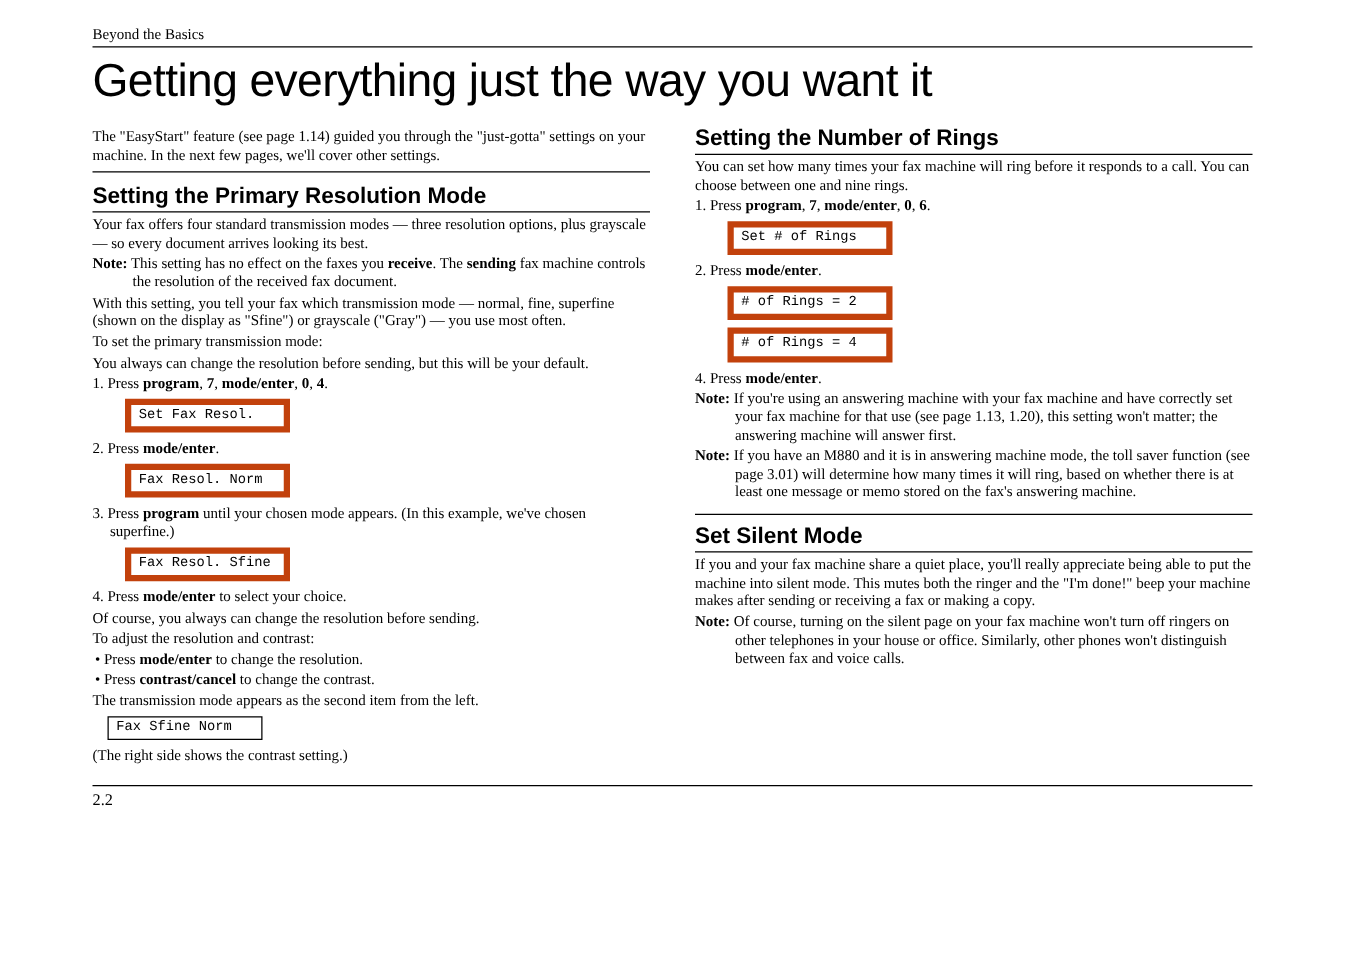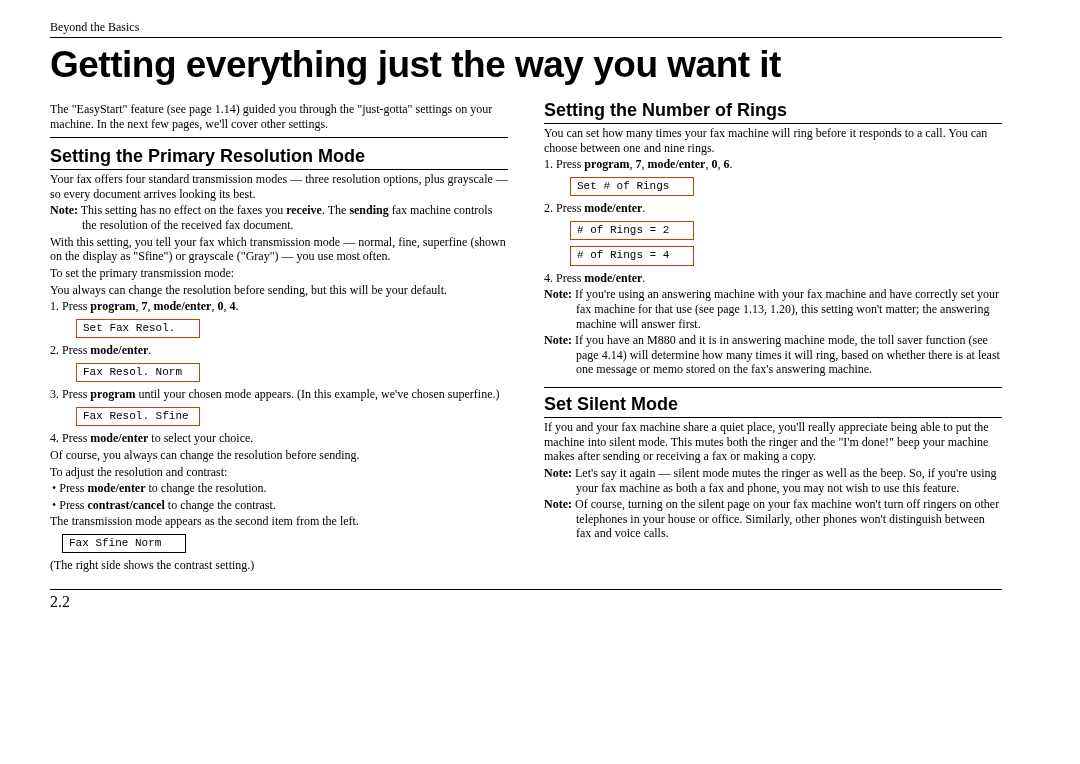--- a/index.html
+++ b/index.html
@@ -6,31 +6,31 @@
     margin: 0;
     padding: 0;
     background: #fff;
     font-family: "Times New Roman", Times, serif;
     color: #000;
     width: 1080px;
     height: 764px;
     box-sizing: border-box;
   }
   .page {
-    padding: 20px 78px 10px 50px;
+    padding: 20px 78px 10px 74px;
   }
   .header-line {
     font-size: 12px;
     border-bottom: 1.5px solid #000;
     padding-bottom: 2px;
     margin-bottom: 6px;
   }
   h1.title {
     font-family: Arial, Helvetica, sans-serif;
-    font-weight: 700;
+    font-weight: 400;
     font-size: 37px;
     margin: 0 0 14px 0;
     letter-spacing: -0.5px;
   }
   .columns {
     display: flex;
     gap: 36px;
   }
   .col {
     flex: 1;
@@ -51,41 +51,41 @@
     padding-bottom: 1px;
   }
   p { margin: 2px 0; }
   .ind1 { margin-left: 14px; text-indent: -14px; padding-left: 0; }
   .note { margin-left: 32px; text-indent: -32px; }
   .bullet { margin-left: 12px; text-indent: -10px; }
   b { font-weight: 700; }
   .display {
     font-family: "Courier New", monospace;
     font-size: 11px;
-    border: 1px solid #c2410c;
+    border: 5px solid #c2410c;
     padding: 2px 6px;
     margin: 3px 0 3px 26px;
     display: inline-block;
     min-width: 110px;
   }
   .display2 {
     font-family: "Courier New", monospace;
     font-size: 11px;
     border: 1px solid #000;
     padding: 2px 6px;
     margin: 3px 0 3px 12px;
     display: inline-block;
     min-width: 110px;
   }
   .col-sep { border-top: 1px solid #000; margin: 10px 0 6px 0; }
   .footer {
     border-top: 1.5px solid #000;
     margin-top: 14px;
     padding-top: 3px;
-    font-size: 16px;
+    font-size: 13px;
   }
 </style>
 </head>
 <body>
 
 <div class="page">
   <div class="header-line">Beyond the Basics</div>
   <h1 class="title">Getting everything just the way you want it</h1>
 
   <div class="columns">
@@ -132,25 +132,24 @@
       <div><span class="display">Set # of Rings</span></div>
 
       <p class="ind1"><span>2. Press </span><b>mode/enter</b><span>.</span></p>
       <div><span class="display"># of Rings = 2</span></div>
 
       <div><span class="display"># of Rings = 4</span></div>
 
       <p class="ind1"><span>4. Press </span><b>mode/enter</b><span>.</span></p>
 
       <p class="note"><b>Note:</b><span> If you're using an answering machine with your fax machine and have correctly set your fax machine for that use (see page 1.13, 1.20), this setting won't matter; the answering machine will answer first.</span></p>
-      <p class="note"><b>Note:</b><span> If you have an M880 and it is in answering machine mode, the toll saver function (see page 4.14) will determine how many times it will ring, based on whether there is at least one message or memo stored on the fax's answering machine.</span></p>
+      <p class="note"><b>Note:</b><span> If you have an M880 and it is in answering machine mode, the toll saver function (see page 3.01) will determine how many times it will ring, based on whether there is at least one message or memo stored on the fax's answering machine.</span></p>
 
       <div class="col-sep"></div>
 
       <h2 class="section">Set Silent Mode</h2>
       <p>If you and your fax machine share a quiet place, you'll really appreciate being able to put the machine into silent mode. This mutes both the ringer and the "I'm done!" beep your machine makes after sending or receiving a fax or making a copy.</p>
-      <p class="note"><b>Note:</b><span> Let's say it again — silent mode mutes the ringer as well as the beep. So, if you're using your fax machine as both a fax and phone, you may not wish to use this feature.</span></p>
       <p class="note"><b>Note:</b><span> Of course, turning on the silent page on your fax machine won't turn off ringers on other telephones in your house or office. Similarly, other phones won't distinguish between fax and voice calls.</span></p>
     </div>
   </div>
 
   <div class="footer">2.2</div>
 </div>
 
 </body></html>

